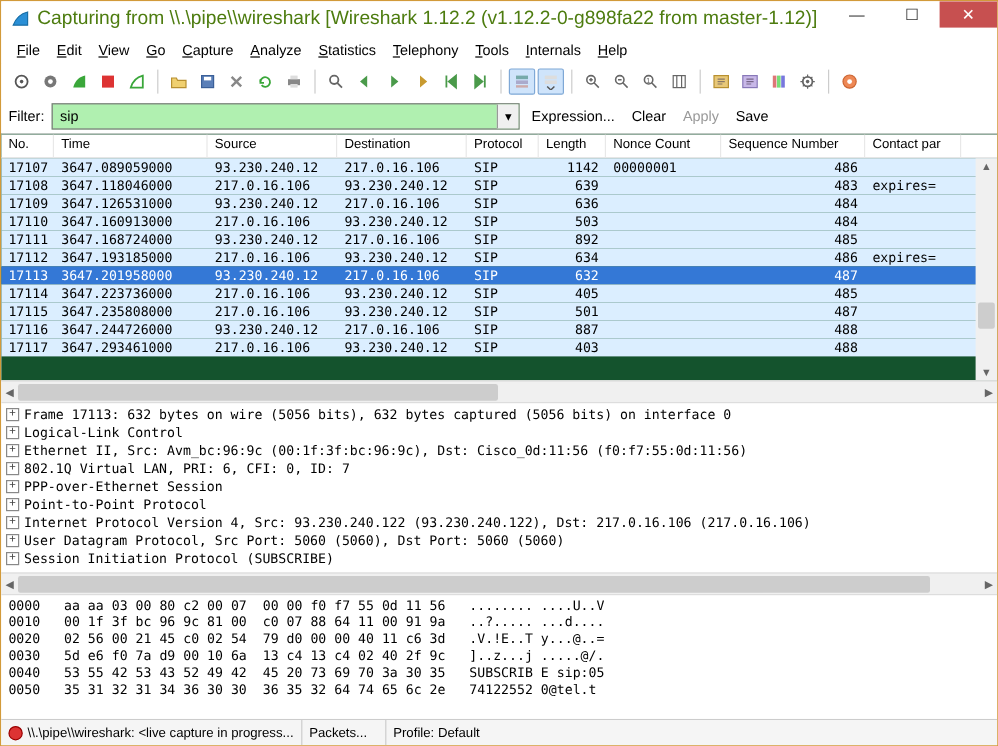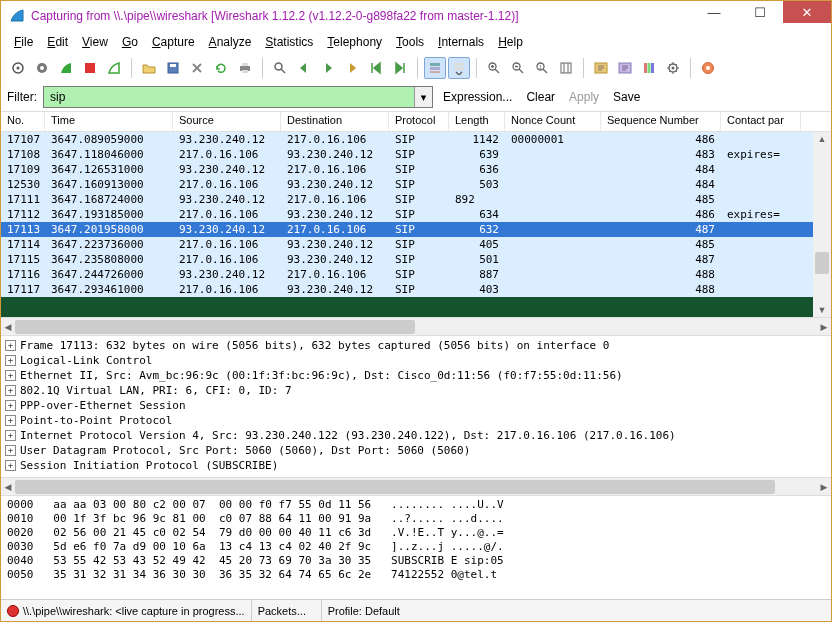--- a/index.html
+++ b/index.html
@@ -1,19 +1,19 @@
 <!DOCTYPE html>
 <html><head>
 <meta charset="utf-8">
 <style>
 * { box-sizing: border-box; margin: 0; padding: 0; }
 body { font-family: "Segoe UI", Tahoma, sans-serif; font-size: 11px; background: #fff; width: 832px; height: 622px; overflow: hidden; border: 1px solid #d29a3a; display: flex; flex-direction: column; }
 .titlebar { height: 30px; background: #fff; display: flex; align-items: center; padding-left: 8px; }
 .titlebar .icon-app { width: 16px; height: 16px; margin-right: 6px; }
-.titlebar .title { flex: 1; font-size: 12px; color: #a21caf; white-space: nowrap; overflow: hidden; }
+.titlebar .title { flex: 1; font-size: 16px; color: #4d7c0f; white-space: nowrap; overflow: hidden; }
 .titlebar .winbtns { display: flex; align-self: flex-start; }
 .titlebar .winbtn { width: 46px; height: 22px; display: flex; align-items: center; justify-content: center; font-size: 13px; color: #333; }
 .titlebar .winbtn.close { background: #c75050; color: #fff; width: 48px; }
 .menubar { height: 22px; display: flex; align-items: center; padding: 0 6px; background: #fff; }
 .menubar .mitem { padding: 2px 7px; font-size: 12px; color: #000; }
 .menubar .mitem u { text-decoration: underline; }
 .toolbar { height: 30px; display: flex; align-items: center; padding: 2px 6px; gap: 2px; background: #fff; }
 .toolbar .tbtn { width: 22px; height: 22px; display: flex; align-items: center; justify-content: center; border: 1px solid transparent; border-radius: 2px; }
 .toolbar .sep { width: 1px; height: 20px; background: #ccc; margin: 0 4px; }
 .toolbar .tbtn.toggle { border: 1px solid #7fa8d6; background: #cfe4fb; }
@@ -301,37 +301,37 @@
         <div class="cell" style="width: 128px; text-align: left;">3647.126531000</div>
         <div class="cell" style="width: 108px; text-align: left;">93.230.240.12</div>
         <div class="cell" style="width: 108px; text-align: left;">217.0.16.106</div>
         <div class="cell" style="width: 60px; text-align: left;">SIP</div>
         <div class="cell" style="width: 56px; text-align: right;">636</div>
         <div class="cell" style="width: 96px; text-align: left;"></div>
         <div class="cell" style="width: 120px; text-align: right;">484</div>
         <div class="cell" style="width: 80px; text-align: left;"></div>
       </div>
       <div class="row sip">
-        <div class="cell" style="width: 44px; text-align: right;">12530</div>
+        <div class="cell" style="width: 44px; text-align: right;">17110</div>
         <div class="cell" style="width: 128px; text-align: left;">3647.160913000</div>
         <div class="cell" style="width: 108px; text-align: left;">217.0.16.106</div>
         <div class="cell" style="width: 108px; text-align: left;">93.230.240.12</div>
         <div class="cell" style="width: 60px; text-align: left;">SIP</div>
         <div class="cell" style="width: 56px; text-align: right;">503</div>
         <div class="cell" style="width: 96px; text-align: left;"></div>
         <div class="cell" style="width: 120px; text-align: right;">484</div>
         <div class="cell" style="width: 80px; text-align: left;"></div>
       </div>
       <div class="row sip">
         <div class="cell" style="width: 44px; text-align: right;">17111</div>
         <div class="cell" style="width: 128px; text-align: left;">3647.168724000</div>
         <div class="cell" style="width: 108px; text-align: left;">93.230.240.12</div>
         <div class="cell" style="width: 108px; text-align: left;">217.0.16.106</div>
         <div class="cell" style="width: 60px; text-align: left;">SIP</div>
-        <div class="cell" style="width: 56px; text-align: left;">892</div>
+        <div class="cell" style="width: 56px; text-align: right;">892</div>
         <div class="cell" style="width: 96px; text-align: left;"></div>
         <div class="cell" style="width: 120px; text-align: right;">485</div>
         <div class="cell" style="width: 80px; text-align: left;"></div>
       </div>
       <div class="row sip">
         <div class="cell" style="width: 44px; text-align: left;">17112</div>
         <div class="cell" style="width: 128px; text-align: left;">3647.193185000</div>
         <div class="cell" style="width: 108px; text-align: left;">217.0.16.106</div>
         <div class="cell" style="width: 108px; text-align: left;">93.230.240.12</div>
         <div class="cell" style="width: 60px; text-align: left;">SIP</div>

